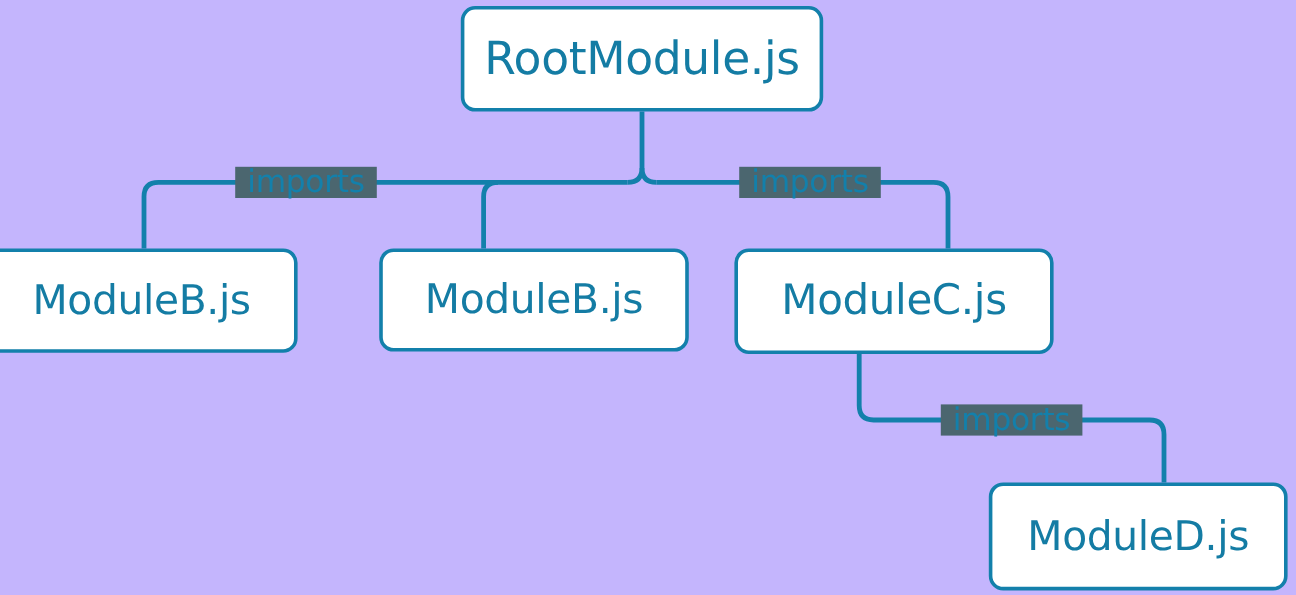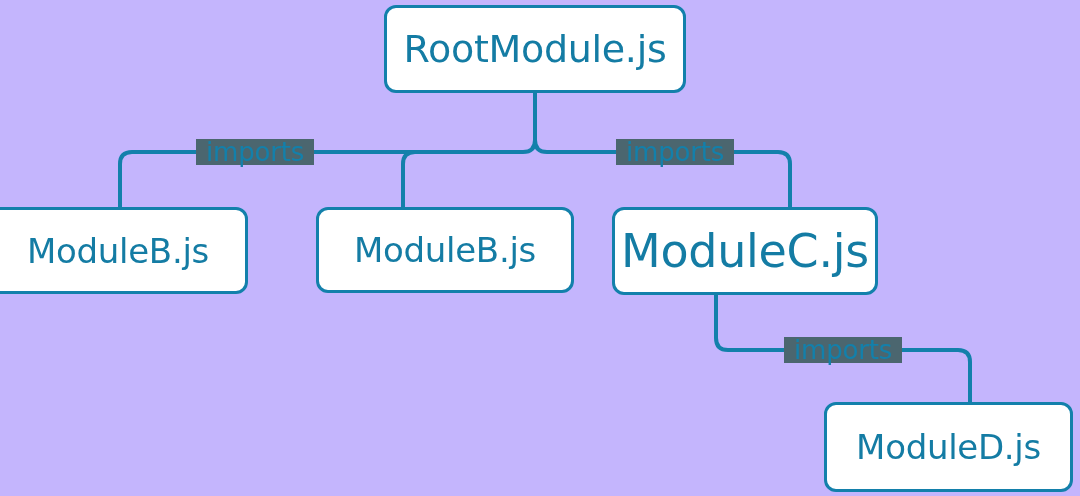--- a/index.html
+++ b/index.html
@@ -83,21 +83,21 @@
   </div>
 
   <div class="node" style="left:-12px; top:207px; width:260px; height:87px; font-size:34px;">
     <span>ModuleB.js</span>
   </div>
 
   <div class="node" style="left:288px; top:207px; width:258px; height:86px; font-size:34px;margin-left:28px;">
     <span>ModuleB.js</span>
   </div>
 
-  <div class="node" style="left:612px; top:207px; width:266px; height:88px; font-size:46px;">
+  <div class="node" style="left:612px; top:207px; width:266px; height:88px; font-size:35px;">
     <span>ModuleC.js</span>
   </div>
 
   <div class="node" style="left:824px; top:402px; width:249px; height:90px; font-size:34px;">
     <span>ModuleD.js</span>
   </div>
 
   <div class="edge-label" style="left:255px; top:152px;">imports</div>
 
   <div class="edge-label" style="left:675px; top:152px;">imports</div>

